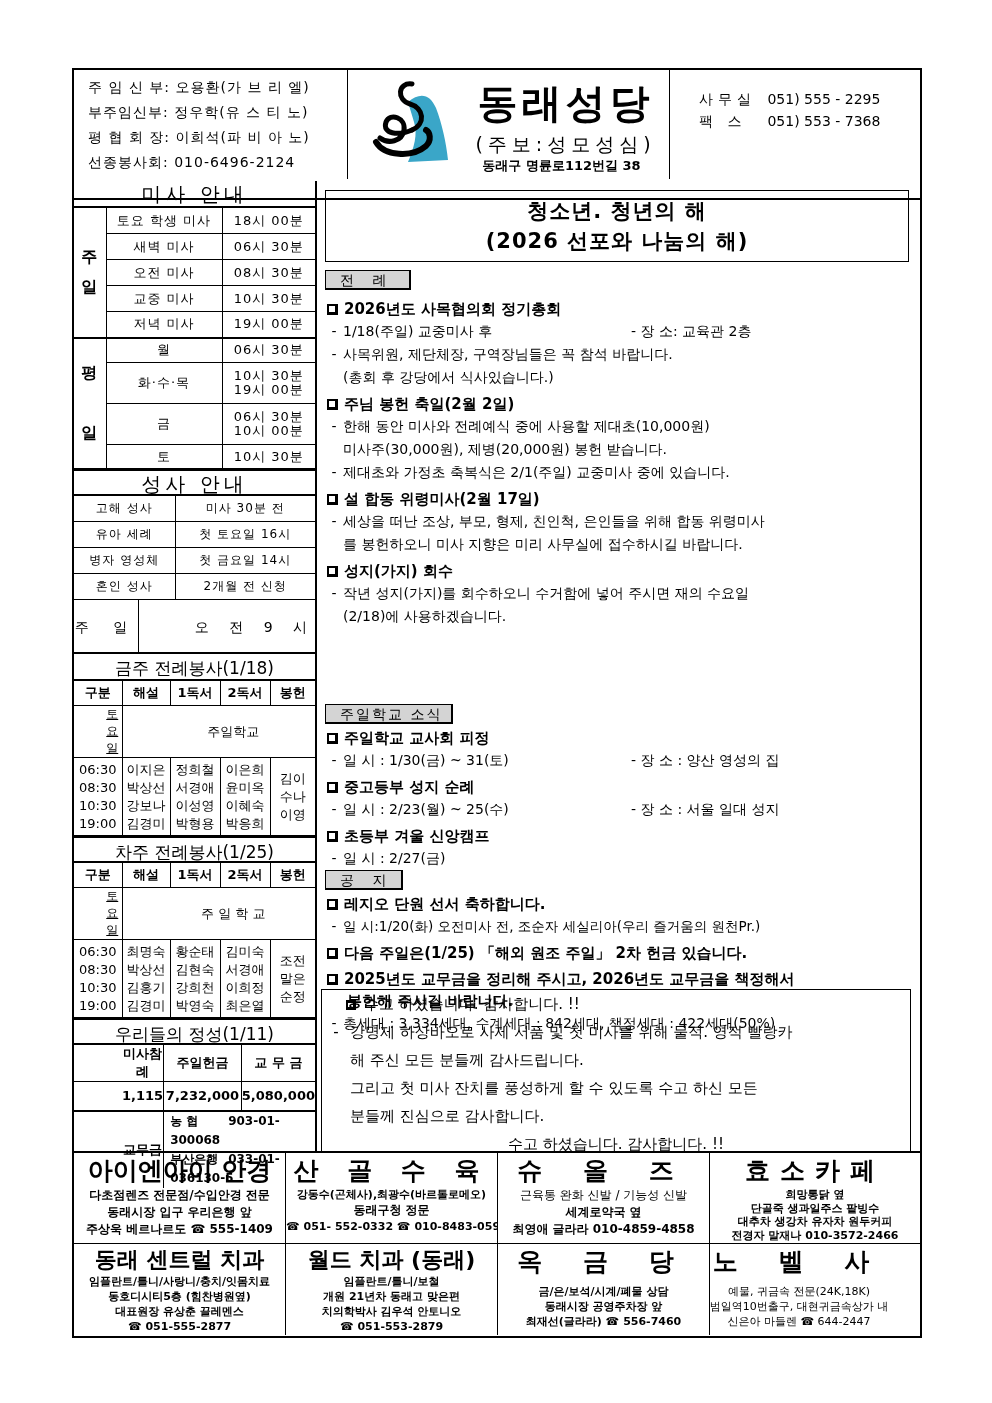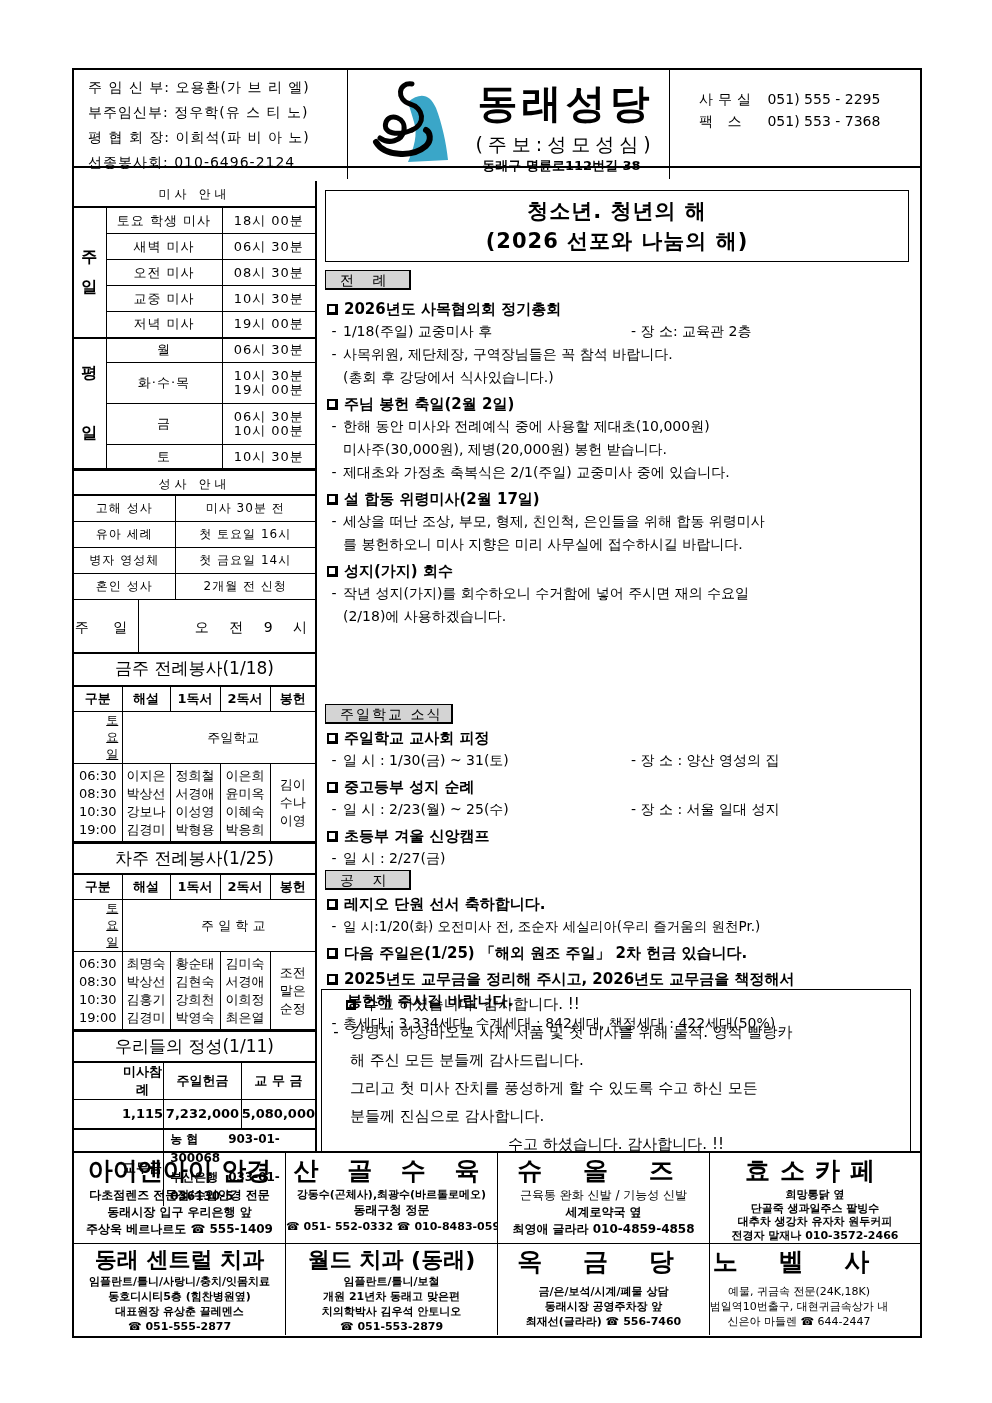--- a/index.html
+++ b/index.html
@@ -2,54 +2,54 @@
 <html><head>
 <meta charset="utf-8">
 <style>
   * { box-sizing: border-box; margin: 0; padding: 0; }
   html, body { width: 992px; height: 1403px; background: #ffffff; }
   body { font-family: "DejaVu Sans", sans-serif; color: #000; position: relative; overflow: hidden; }
 
   .page { position: absolute; left: 72px; top: 68px; width: 850px; height: 1270px; border: 2px solid #000; }
 
   
-  .header { position: absolute; left: 0; top: 0; width: 846px; height: 98px; border-bottom: 2px solid #000; }
+  .header { position: absolute; left: 0; top: 0; width: 846px; height: 130px; border-bottom: 2px solid #000; }
   .hdr-left { position: absolute; left: 0; top: 0; width: 274px; height: 109px; border-right: 1px solid #000; padding: 5px 0 0 14px; }
   .hdr-left .row { font-size: 14px; letter-spacing: 1px; line-height: 25px; white-space: nowrap; }
   .hdr-mid { position: absolute; left: 274px; top: 0; width: 322px; height: 109px; border-right: 1px solid #000; }
   .logo { position: absolute; left: 20px; top: 8px; width: 88px; height: 90px; }
   .church-name { position: absolute; left: 120px; top: 8px; width: 195px; text-align: center; font-family: "DejaVu Sans", sans-serif; font-weight: bold; font-size: 40px; letter-spacing: 4px; line-height: 50px; }
   .church-patron { position: absolute; left: 120px; top: 62px; width: 195px; text-align: center; font-size: 19px; letter-spacing: 5px; }
   .church-address { position: absolute; left: 106px; top: 87px; width: 215px; text-align: center; font-size: 13px; font-weight: bold; }
   .hdr-right { position: absolute; left: 597px; top: 0; width: 249px; height: 109px; padding: 18px 0 0 28px; }
   .hdr-right .row { font-size: 14px; line-height: 22px; white-space: nowrap; }
   .hdr-right .row + .row { }
   .hdr-right .lbl { display: inline-block; width: 64px; letter-spacing: 5px; }
 
   
   .leftcol { position: absolute; left: 0; top: 111px; width: 243px; height: 970px; border-right: 2px solid #000; }
-  .box-title { height: 26px; text-align: center; font-size: 12px; line-height: 26px; border-bottom: 1px solid #000; letter-spacing: 4px; }
+  .box-title { height: 26px; text-align: center; font-size: 20px; line-height: 26px; border-bottom: 1px solid #000; letter-spacing: 4px; }
   .box-title.tight { letter-spacing: 0; }
   .box-title.bold { font-weight: bold; }
   .mass-table { width: 100%; border-collapse: collapse; }
   .mass-table td { border: 1px solid #000; font-size: 13px; text-align: center; padding: 0; letter-spacing: 1px; }
   .mass-table tr td:first-child { border-left: none; }
   .mass-table tr td:last-child { border-right: none; }
   .mass-table .grp { width: 32px; font-weight: bold; font-size: 16px; line-height: 30px; }
   .mass-table .name { width: 116px; }
   .mass-table .time { width: 93px; line-height: 14px; }
   .mass-table .sep td { border-top: 2px solid #000; }
   .sacr-table td { height: 26px; font-size: 12px; }
   .sacr-table .name { width: 101px; }
 
   .catech { display: flex; height: 54px; border-bottom: 2px solid #000; }
   .catech .day { width: 65px; border-right: 1px solid #000; font-size: 14px; line-height: 54px; text-align: center; letter-spacing: 10px; }
   .catech .val { flex: 1; text-align: right; font-size: 14px; line-height: 54px; letter-spacing: 8px; }
 
-  .svc-title { height: 32px; text-align: center; font-size: 17px; line-height: 28px; border-bottom: 1px solid #000; }
+  .svc-title { height: 26px; text-align: center; font-size: 17px; line-height: 28px; border-bottom: 1px solid #000; }
   .svc-table { width: 100%; border-collapse: collapse; }
   .svc-table td { border: 1px solid #000; text-align: center; padding: 0; font-size: 13px; }
   .svc-table tr td:first-child { border-left: none; }
   .svc-table tr td:last-child { border-right: none; }
   .svc-table .hd td { font-weight: bold; height: 25px; font-size: 13px; }
   .svc-table .sat td { height: 25px; padding-left: 29px; }
   .svc-table .sat .lbl { text-decoration: underline; font-size: 12px; }
   .svc-table .names td { height: 78px; line-height: 18px; font-size: 13px; }
   .svc-table .c0 { width: 48px; }
   .svc-table .c1 { width: 48px; }
@@ -374,21 +374,21 @@
       <div class="it-head"><span class="bx"></span><span>주일학교 교사회 피정</span></div>
       <div class="it-line"><span class="dash">-</span><span>일 시 : 1/30(금) ~ 31(토)</span><span class="place">- 장 소 : 양산 영성의 집</span></div>
       <div class="gap"></div>
       <div class="it-head"><span class="bx"></span><span>중고등부 성지 순례</span></div>
       <div class="it-line"><span class="dash">-</span><span>일 시 : 2/23(월) ~ 25(수)</span><span class="place">- 장 소 : 서울 일대 성지</span></div>
       <div class="gap"></div>
       <div class="it-head"><span class="bx"></span><span>초등부 겨울 신앙캠프</span></div>
       <div class="it-line"><span class="dash">-</span><span>일 시 : 2/27(금)</span></div>
     </div>
 
-    <div class="sec-tag" style="top:689px; width:86px;">공 지</div>
+    <div class="sec-tag" style="top:689px; width:78px;">공 지</div>
 
     <div class="items" style="top:712px">
       <div class="it-head"><span class="bx"></span><span>레지오 단원 선서 축하합니다.</span></div>
       <div class="it-line" style="font-size:13.5px"><span class="dash">-</span><span>일 시:1/20(화) 오전미사 전, 조순자 세실리아(우리 즐거움의 원천Pr.)</span></div>
       <div class="gap"></div>
       <div class="it-head"><span class="bx"></span><span>다음 주일은(1/25) 「해외 원조 주일」 2차 헌금 있습니다.</span></div>
       <div class="gap"></div>
       <div class="it-head"><span class="bx"></span><span>2025년도 교무금을 정리해 주시고, 2026년도 교무금을 책정해서</span></div>
       <div class="it-head cont"><span>봉헌해 주시길 바랍니다.</span></div>
       <div class="it-line"><span class="dash">-</span><span>총세대 : 3,334세대, 수계세대 : 842세대, 책정세대 : 422세대(50%)</span></div>

